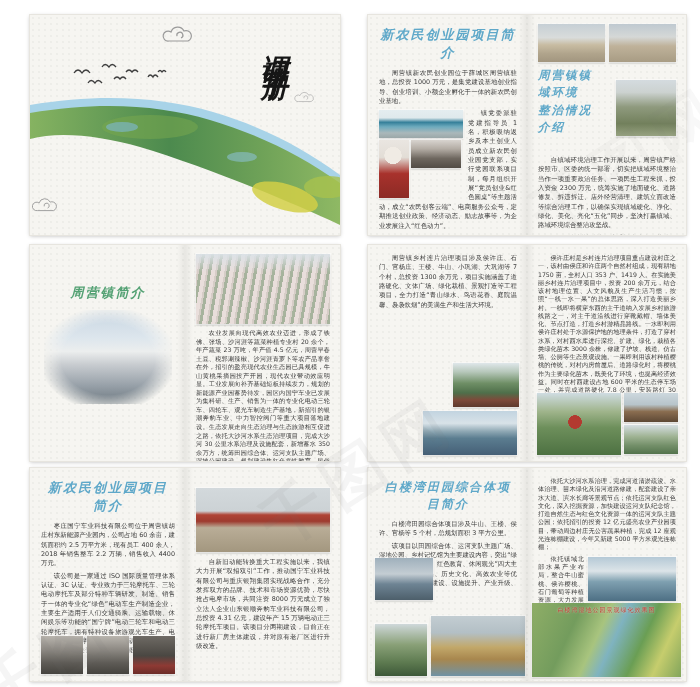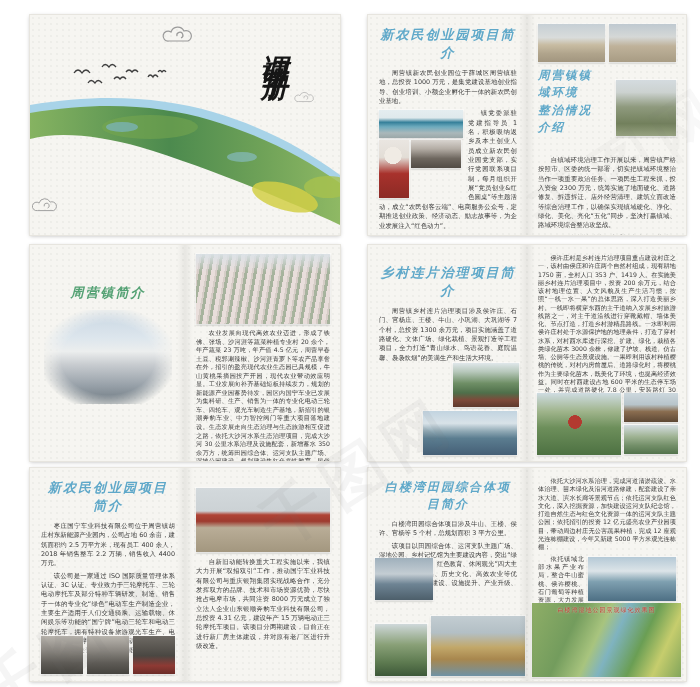--- a/index.html
+++ b/index.html
@@ -216,21 +216,20 @@
       <div class="ph ph-greenhouse full-photo"></div>
       <p class="para" style="font-size:6.2px;line-height:1.38;">农业发展向现代高效农业迈进，形成了铁佛、张场、沙河涯等蔬菜种植专业村 20 余个，年产蔬菜 23 万吨，年产值 4.5 亿元，周营早春土豆、税郭涮辣椒、沙河涯青萝卜等农产品享誉在外，招引的盈亮现代农业生态园已具规模，牛山黄桃采摘园投产开园，现代农业带动效应明显。工业发展向补齐基础短板持续发力，规划的新能源产业园蓄势待发，园区内国宁车业已发展为集科研、生产、销售为一体的专业化电动三轮车、四轮车、观光车制造生产基地，新招引的银潮奔豹车业、中力智控阀门等重大项目落地建设。生态发展走向生态治理与生态旅游相互促进之路，依托大沙河水系生态治理项目，完成大沙河 30 公里水系治理及设施配套，新增蓄水 350 余万方，统筹田园综合体、运河支队主题广场、湿地公园建设，规划建设集红色党性教育、民俗文化、休闲农业、旅游观光于一体的白楼湾乡村旅游目的地。</p>
     </div>
   </div>
   <div class="gutter"></div>
 </div>
 
 <div class="panel" style="left:368px;top:245px;width:318px;height:216px;">
   <div class="page left">
     <div class="page-inner">
-      <div class="art-title" style="margin-top:10px;">乡村连片治理项目简介</div>
       <p class="para">周营镇乡村连片治理项目涉及侯许庄、石门、官杨庄、王楼、牛山、小巩湖、大巩湖等 7 个村，总投资 1300 余万元，项目实施涵盖了道路硬化、文体广场、绿化栽植、景观打造等工程项目，全力打造“青山绿水、鸟语花香、庭院温馨、袅袅炊烟”的美满生产和生活大环境。</p>
     </div>
     <div class="p4l-photos">
       <div class="ph ph-pavilion pav"></div>
       <div class="ph ph-lakevillage lake"></div>
     </div>
   </div>
   <div class="page right">
     <div class="page-inner">
       <p class="para" style="font-size:6.2px;line-height:1.33;">侯许庄村是乡村连片治理项目重点建设村庄之一，该村由侯庄和许庄两个自然村组成，现有耕地 1750 亩，全村人口 353 户、1419 人。在实施美丽乡村连片治理项目中，投资 200 余万元，结合该村地理位置、人文风貌及生产生活习惯，按照“一线一水一果”的总体思路，深入打造美丽乡村。一线即将横穿东西的主干道纳入发展乡村旅游线路之一，对主干道沿线进行穿靴戴帽、墙体美化、节点打造，打造乡村游精品路线。一水即利用侯许庄村处于水源保护地的地理条件，打造了穿村水系，对村西水库进行深挖、扩建、绿化，栽植各类绿化苗木 3000 余株，修建了护坡、栈道、仿古墙、公厕等生态景观设施。一果即利用该村种植樱桃的传统，对村内房前屋后、道路绿化时，将樱桃作为主要绿化苗木，既美化了环境，也提高经济效益。同时在村西建设占地 600 平米的生态停车场一处，并完成道路硬化 7.8 公里，安装路灯 30 盏，基本实现道路“户户通”。</p>

